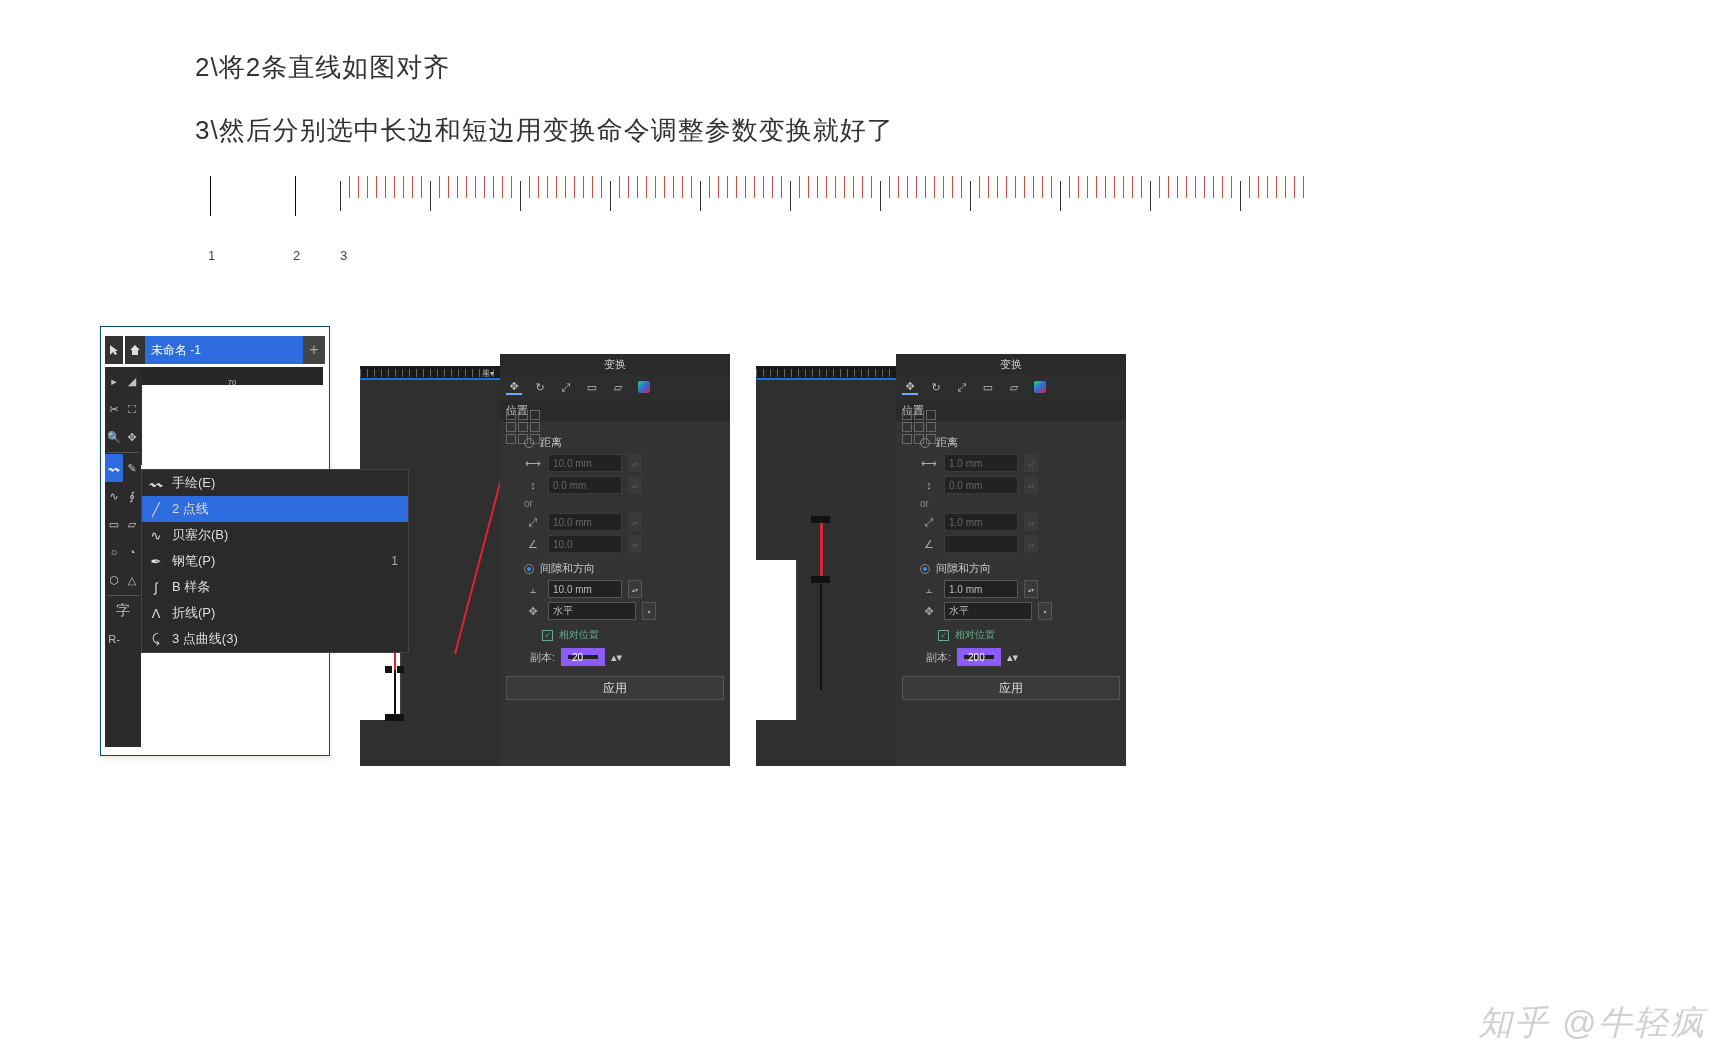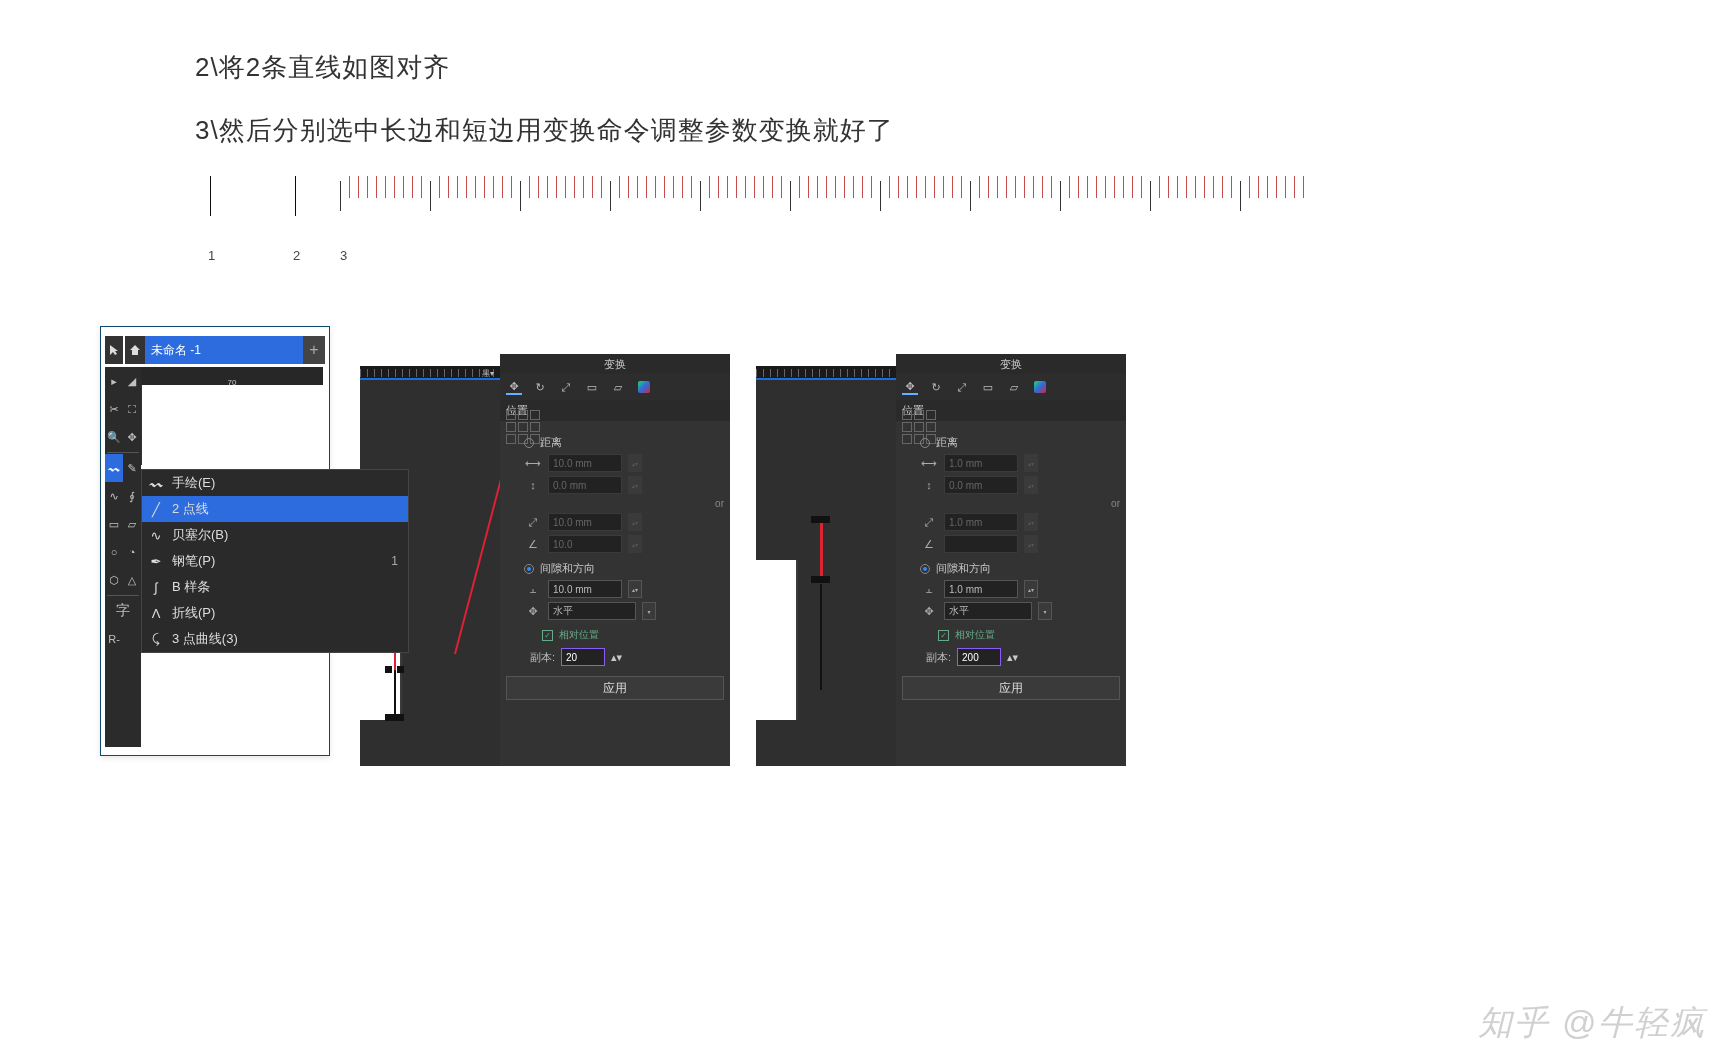--- a/index.html
+++ b/index.html
@@ -55,26 +55,26 @@
   .dgroup { margin-top: 8px; }
   .dgroup .ghead { display: flex; align-items: center; gap: 6px; margin: 4px 0; }
   .dgroup .radiodot { width: 10px; height: 10px; border: 1px solid #888; border-radius: 50%; display: inline-block; position: relative; }
   .dgroup .radiodot.on::after { content:""; position:absolute; inset:2px; background:#2d8cff; border-radius:50%; }
   .drow { display: flex; align-items: center; gap: 6px; margin: 4px 0; }
   .drow .dico { width: 18px; text-align: center; color: #aaa; }
   .drow .dinput { width: 74px; height: 18px; background: #222; border: 1px solid #555; color: #bbb; font-size: 10px; padding-left: 4px; display:flex; align-items:center; }
   .drow .dinput.disabled { color: #666; border-color: #3a3a3a; }
   .drow .spin { width: 14px; height: 18px; background: #3a3a3a; display:flex; flex-direction:column; justify-content:center; align-items:center; font-size:6px; color:#aaa; border:1px solid #555; }
   .drow .spin.disabled { border-color:#3a3a3a; color:#555; }
-  .or-sep { text-align: right; color: #888; font-size: 10px; margin: 2px 0; }
+  .or-sep { text-align: left; color: #888; font-size: 10px; margin: 2px 0; }
   .chk-row { display: flex; align-items: center; gap: 6px; margin: 8px 0 4px; padding-left: 18px; color: #6a8; font-size: 10px; }
   .chkbox { width:11px; height:11px; border:1px solid #6a8; display:inline-flex; align-items:center; justify-content:center; font-size:8px; color:#6a8; }
   .copies-row { display: flex; align-items: center; gap: 6px; margin: 6px 0 8px; padding-left: 6px; }
   .copies-row .lbl { color: #bbb; }
-  .copies-row .cinput { width: 44px; height: 18px; background: #222; border: 1px solid #8b5cf6; color: #fff; font-size: 10px; padding-left: 4px; display:flex; align-items:center; }
+  .copies-row .cinput { width: 44px; height: 18px; background: #222; border: 7px solid #8b5cf6; color: #fff; font-size: 10px; padding-left: 4px; display:flex; align-items:center; }
   .apply-btn { margin: 10px 6px 6px; height: 24px; background: #3a3a3a; border: 1px solid #555; display: flex; align-items: center; justify-content: center; color: #ddd; font-size: 12px; }
   .arrow-annot { position: absolute; pointer-events: none; }
   .origin-grid { position:absolute; top:56px; left:6px; width:34px; height:34px; display:grid; grid-template-columns:repeat(3,1fr); grid-template-rows:repeat(3,1fr); gap:2px; }
   .origin-grid span { border:1px solid #666; }
   
   .watermark { position: absolute; right: 20px; bottom: 14px; font-size: 34px; color: rgba(150,150,150,.45); font-style: italic; letter-spacing: 2px;}
 </style>
 </head>
 <body>
 

